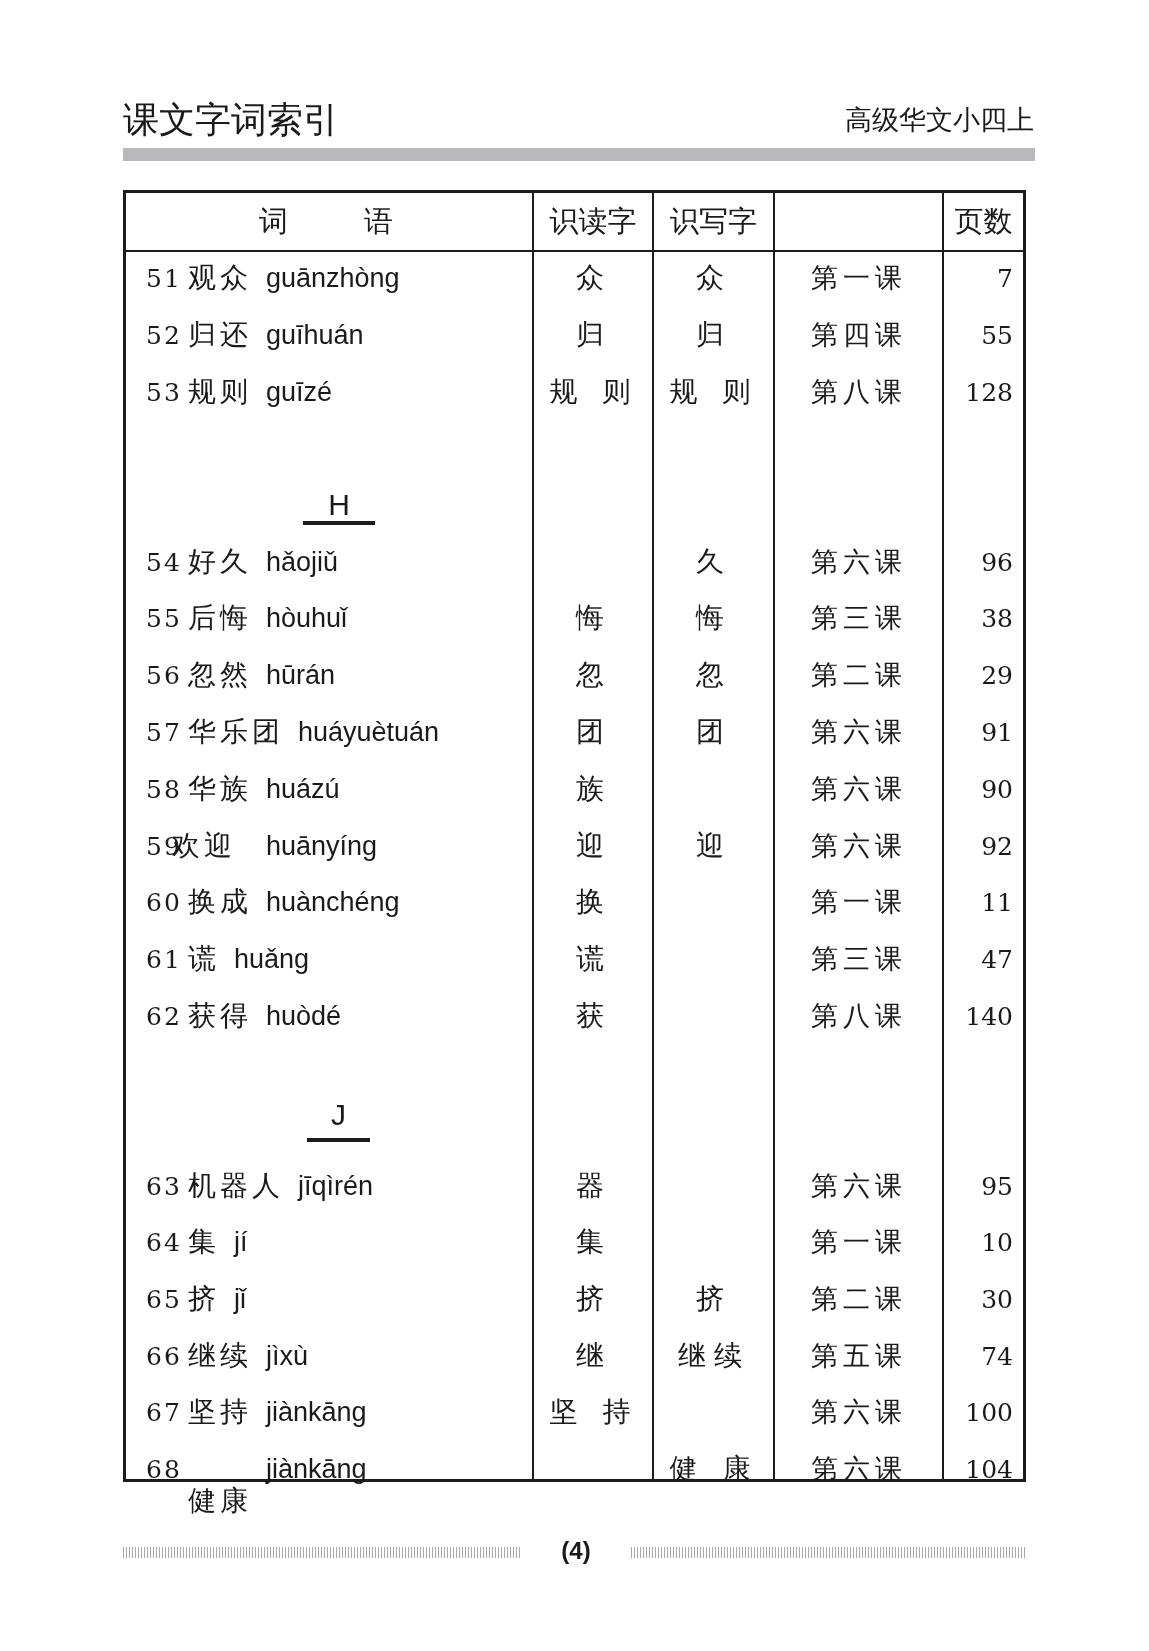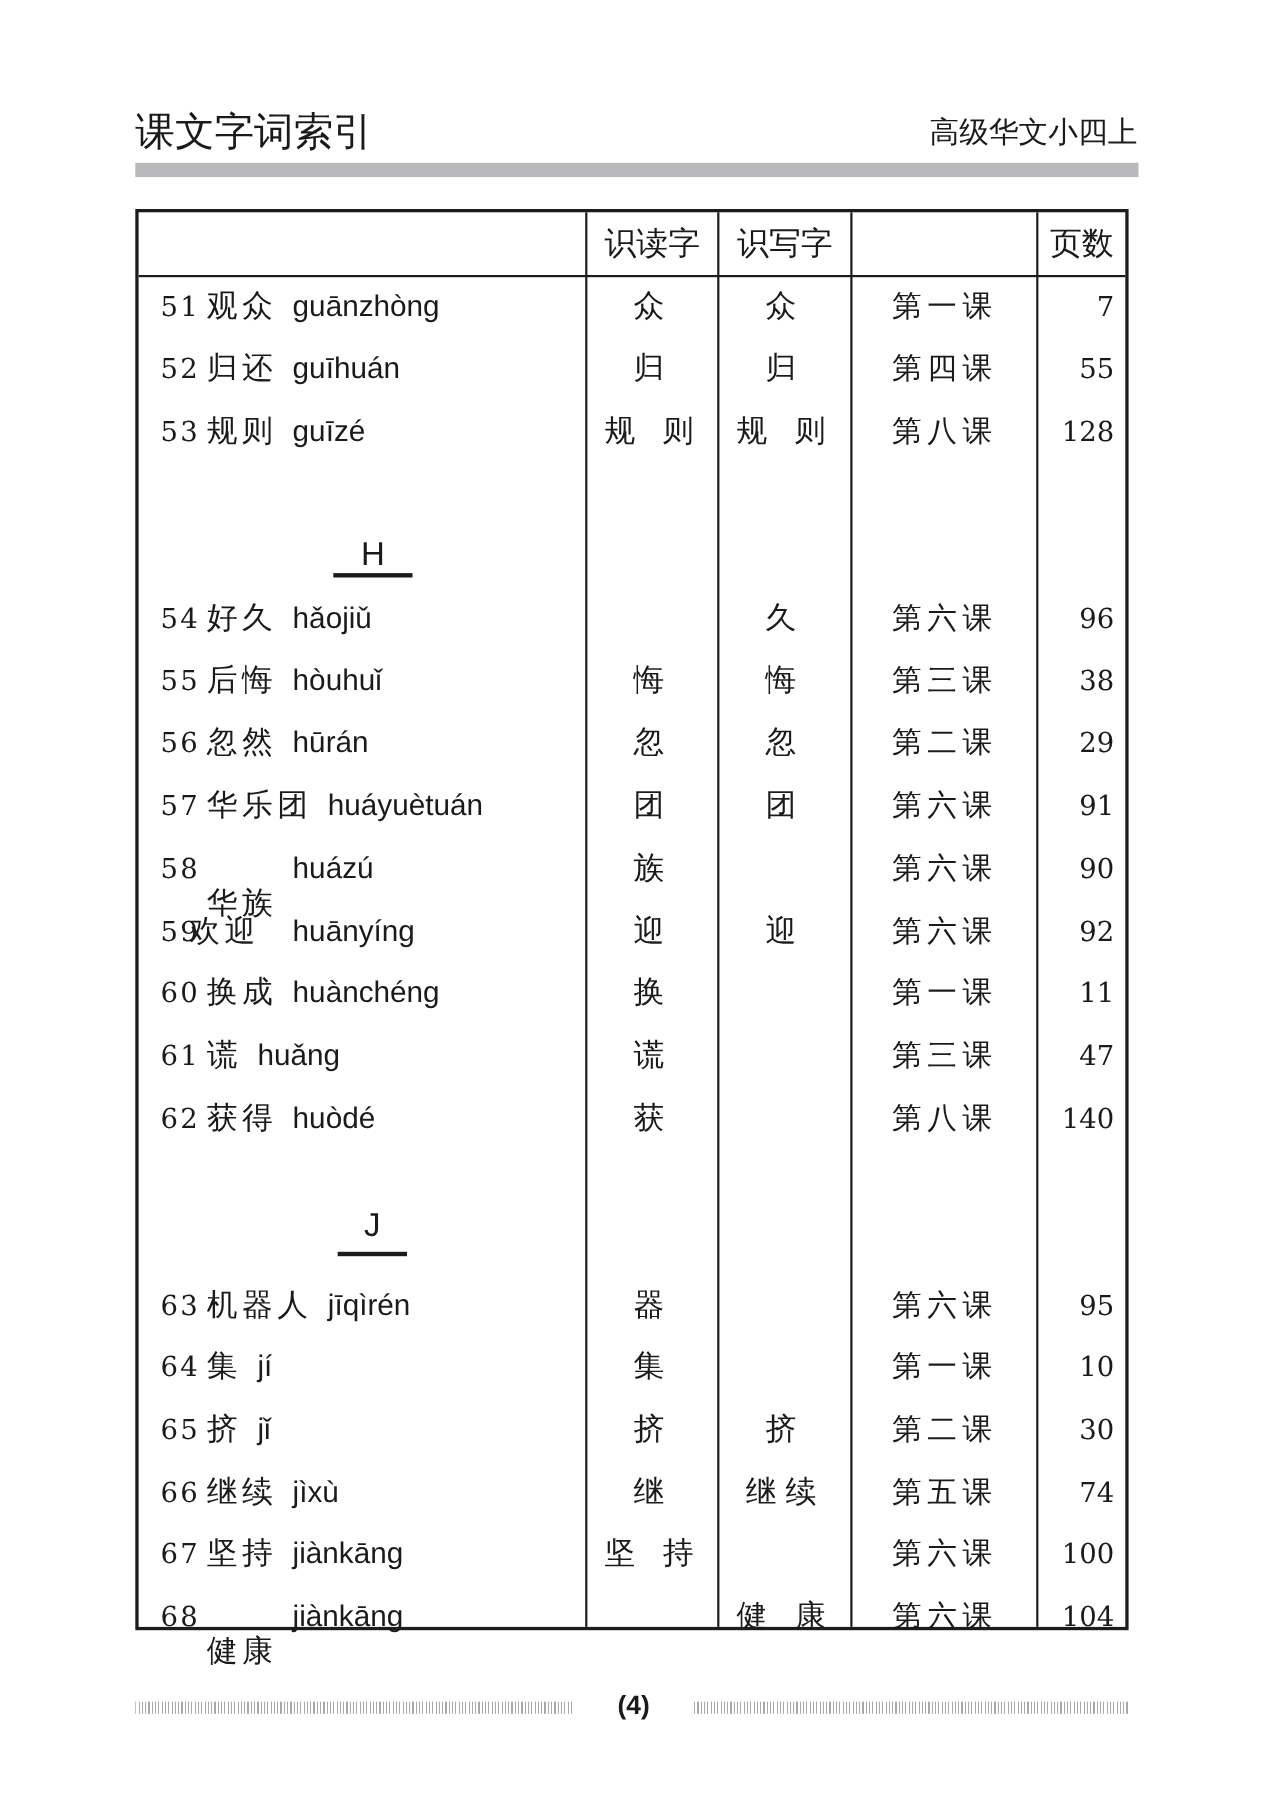--- a/index.html
+++ b/index.html
@@ -45,20 +45,21 @@
 <div class="hdr-right sans">高级华文小四上</div>
 <div class="hdr-bar"></div>
 
 <div class="table">
   <div class="vline" style="left:406px"></div>
   <div class="vline" style="left:526px"></div>
   <div class="vline" style="left:647px"></div>
   <div class="vline" style="left:816px"></div>
   <div class="hline"></div>
 
+  <div class="th sans" style="left:0;width:406px;letter-spacing:6px">词　　语</div>
   <div class="th sans" style="left:408px;width:118px">识读字</div>
   <div class="th sans" style="left:528px;width:119px">识写字</div>
   <div class="th sans" style="left:818px;width:79px">页数</div>
 
   <div id="rows">
       <div class="row" style="top: 65px;">
         <div class="cell c-num serif">51</div>
         <div class="cell c-hanzi serif" style="left: 62px;">观众</div>
         <div class="cell c-pinyin sans" style="left: 140px;">guānzhòng</div>
         <div class="cell c-read serif">众</div>
@@ -117,21 +118,21 @@
         <div class="cell c-num serif">57</div>
         <div class="cell c-hanzi serif" style="left: 62px;">华乐团</div>
         <div class="cell c-pinyin sans" style="left: 172px;">huáyuètuán</div>
         <div class="cell c-read serif">团</div>
         <div class="cell c-write serif">团</div>
         <div class="cell c-lesson serif">第六课</div>
         <div class="cell c-page serif">91</div>
       </div>
       <div class="row" style="top: 576px;">
         <div class="cell c-num serif">58</div>
-        <div class="cell c-hanzi serif" style="left: 62px; margin-top: 32px;">华族</div>
+        <div class="cell c-hanzi serif" style="left: 62px;">华族</div>
         <div class="cell c-pinyin sans" style="left: 140px;">huázú</div>
         <div class="cell c-read serif">族</div>
         <div class="cell c-write serif"></div>
         <div class="cell c-lesson serif">第六课</div>
         <div class="cell c-page serif">90</div>
       </div>
       <div class="row" style="top: 633px;">
         <div class="cell c-num serif">59</div>
         <div class="cell c-hanzi serif" style="left: 46px;">欢迎</div>
         <div class="cell c-pinyin sans" style="left: 140px;">huānyíng</div>

